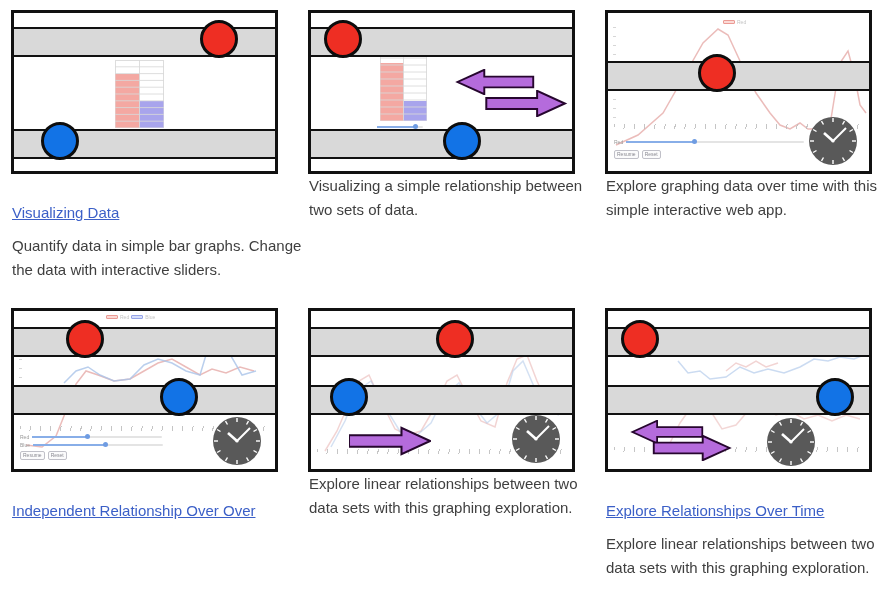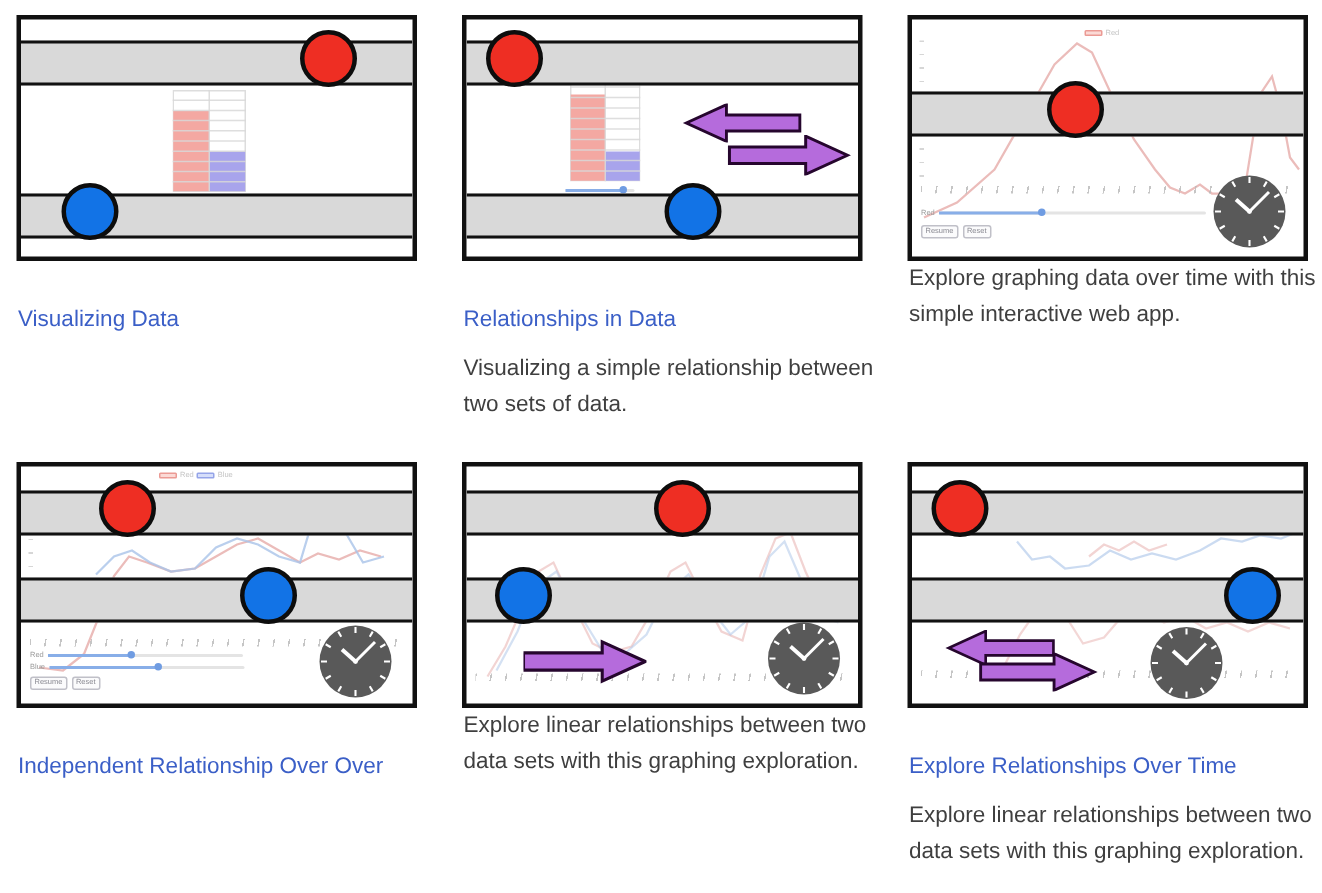--- a/index.html
+++ b/index.html
@@ -53,21 +53,21 @@
   .mini-buttons{position:absolute;display:flex;gap:3px;z-index:2;}
   .mini-btn{font-size:5px;line-height:7px;padding:0 2px;border:1px solid #c0c0c8;
     border-radius:2px;color:#8a8a92;background:#fbfbfc;}
   .mini-legend{position:absolute;display:flex;align-items:center;gap:2px;z-index:2;
     font-size:5px;line-height:6px;color:#c4c4c4;}
   .sw{width:12px;height:4px;border-radius:1px;}
   .sw.pink{background:#fbdad6;border:1px solid #eb9a94;}
   .sw.blue{background:#d6defa;border:1px solid #95a4e8;}
   .card-title{
     margin:30px 0 13px 1px;font-size:15px;color:var(--link);
-    white-space:nowrap;cursor:pointer;
+    white-space:nowrap;cursor:pointer;text-decoration:underline;
   }
   .card-desc{
     width:293px;font-size:15px;line-height:24px;color:var(--body-text);margin-left:1px;
   }
 </style>
 </head>
 <body>
 
 <div class="grid">
 
@@ -89,20 +89,21 @@
           <line x1="0" y1="61.2" x2="49" y2="61.2"></line>
             <line x1="24.5" y1="0" x2="24.5" y2="68"></line>
         </g>
       </svg>
       <div class="graybar" style="top:14px"></div>
       <div class="graybar" style="top:116px"></div>
       <div class="handle red" style="left:186px;top:7px"></div>
       <div class="handle blue" style="left:27px;top:109px"></div>
     </div>
     <div class="card-title">Visualizing Data</div>
+    <div class="card-desc">Quantify data in simple bar graphs. Change the data with interactive sliders.</div>
   </div>
 
   <div class="card">
     <div class="thumb">
       <svg style="position:absolute;left:69px;top:38px;z-index:1" width="47" height="70" viewBox="0 0 47 70">
         <rect x="0.5" y="0.5" width="46" height="69" fill="#ffffff" stroke="#dddddd"></rect>
         <rect x="0.5" y="12" width="23" height="57.5" fill="var(--pink-bar)"></rect>
         <rect x="23.5" y="50" width="23" height="19.5" fill="var(--lavender-bar)"></rect>
         <g stroke="#d8d8d8" stroke-opacity="0.85">
           <line x1="0" y1="7" x2="47" y2="7"></line>
@@ -127,21 +128,20 @@
       <div class="graybar" style="top:116px"></div>
       <div class="handle red" style="left:13px;top:7px"></div>
       <div class="handle blue" style="left:132px;top:109px"></div>
       <svg class="arrow" style="left:141px;top:56px" width="86" height="26" viewBox="0 0 100 34">
         <polygon points="100,10 36,10 36,1 1,17 36,33 36,24 100,24" fill="var(--purple-arrow)" stroke="#26062e" stroke-width="2.5"></polygon>
       </svg>
       <svg class="arrow" style="left:169px;top:77px" width="92" height="27" viewBox="0 0 100 34">
         <polygon points="0,10 64,10 64,1 99,17 64,33 64,24 0,24" fill="var(--purple-arrow)" stroke="#26062e" stroke-width="2.5"></polygon>
       </svg>
     </div>
-    <div class="card-title">Relationships in Data</div>
     <div class="card-desc">Visualizing a simple relationship between two sets of data.</div>
   </div>
 
   <div class="card">
     <div class="thumb">
       <svg class="layer" viewBox="0 0 261 158">
         <polyline points="8,132 30,122 55,100 75,65 95,30 110,16 120,22 132,48 148,80 162,100 172,112 182,116 192,110 200,116 210,116 222,112 232,50 240,38 246,60 252,92 258,100" fill="none" stroke="var(--chart-red)" stroke-width="1.5" opacity="0.85"></polyline>
       </svg>
       <div class="tickcol" style="left:5px;top:14px;height:94px"></div>
       <div class="tickrow" style="left:6px;top:111px;width:250px"></div>

